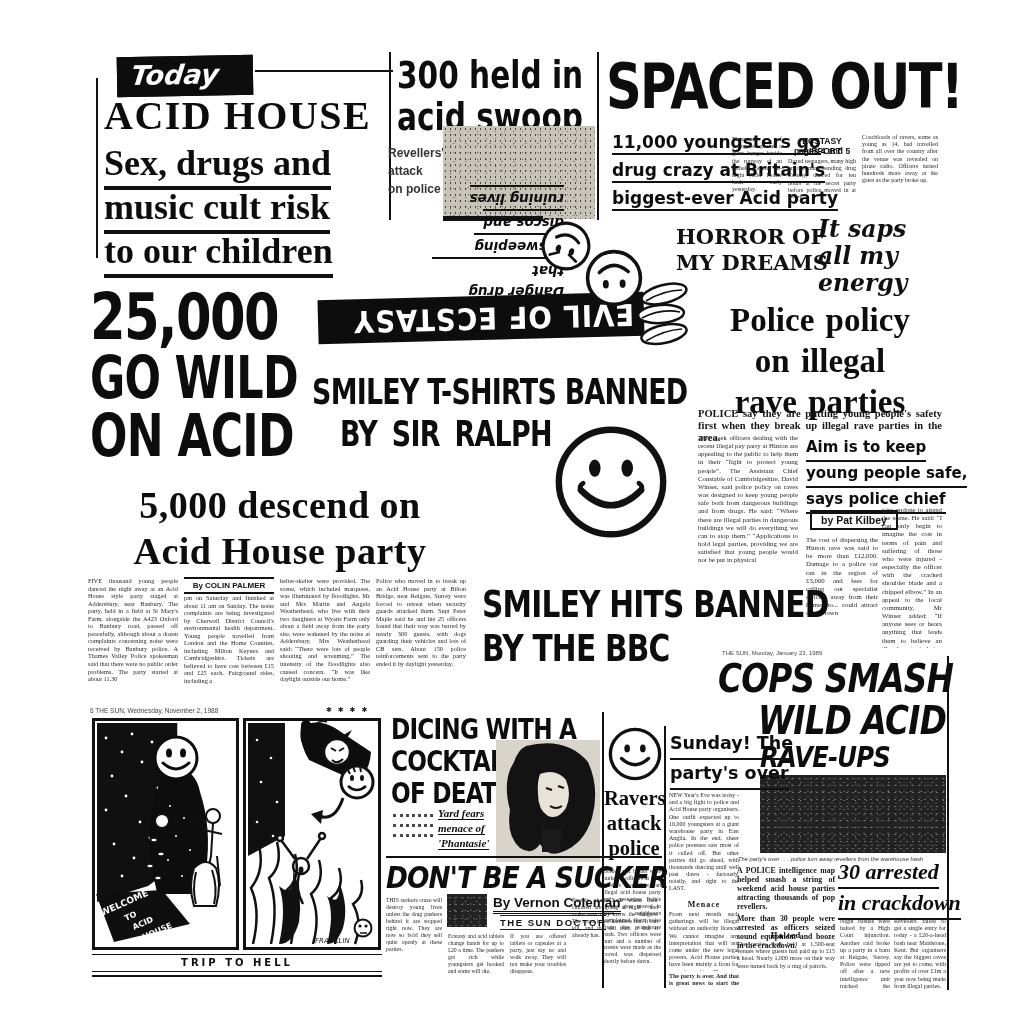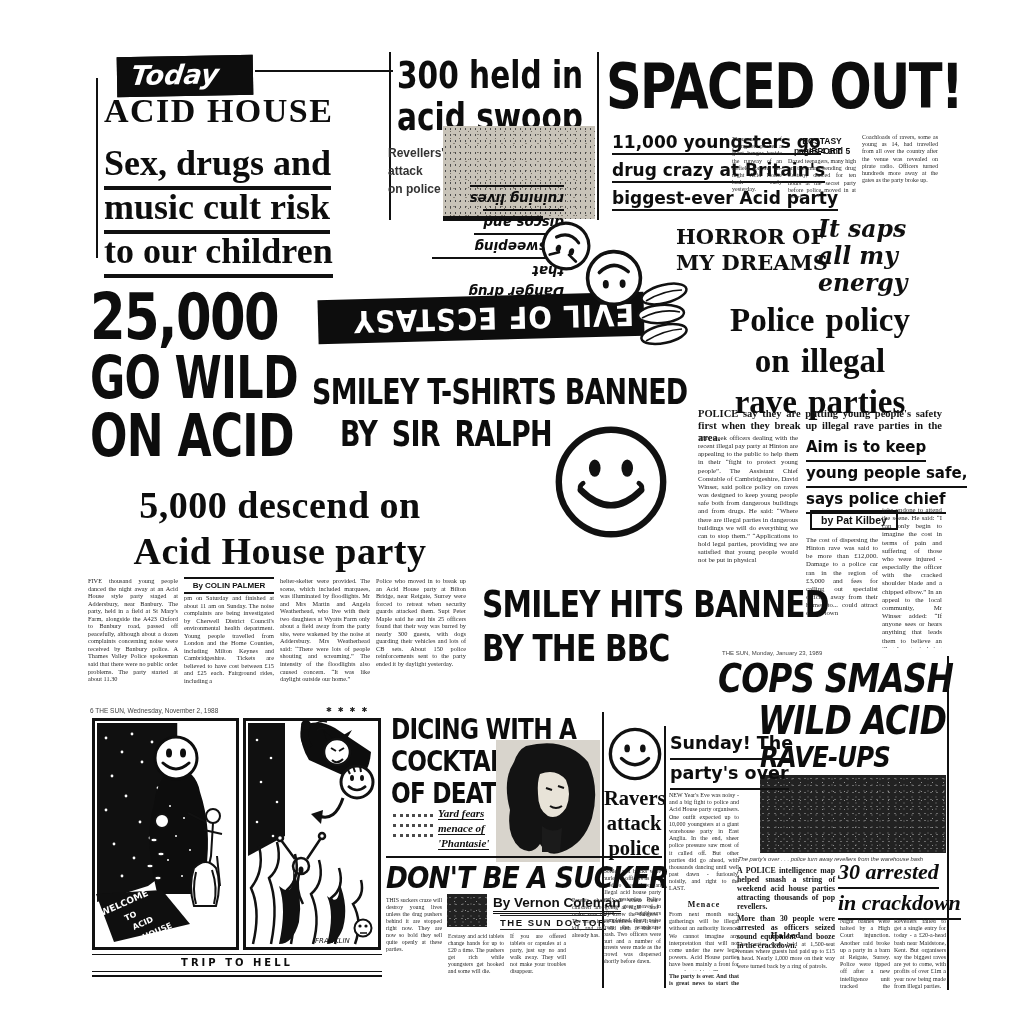--- a/index.html
+++ b/index.html
@@ -36,21 +36,21 @@
 </head>
 <body>
 
 <div id="canvas">
 
   <div class="abs rule" style="left:96px;top:78px;width:2px;height:180px"></div>
   <div class="abs rule" style="left:255px;top:70px;width:138px;height:2px"></div>
   <div class="abs" style="left:117px;top:56px;width:132px;height:36px;background:#0d0d0d;transform:rotate(-1deg);border:2px solid #0d0d0d">
     <span style="display:inline-block;color:#fff;font:bold italic 27px/34px 'DejaVu Sans',sans-serif;transform:skewX(-8deg);padding-left:12px">Today</span>
   </div>
-  <div class="abs hserif" style="left:104px;top:92px;font-size:34px;letter-spacing:1.5px">ACID HOUSE</div>
+  <div class="abs hserif" style="left:104px;top:92px;font-size:40px;letter-spacing:1.5px">ACID HOUSE</div>
   <div class="abs hserif" style="left:104px;top:142px;font-size:36px">
     <span class="ul4">Sex, drugs and</span></div>
   <div class="abs hserif" style="left:104px;top:230px;font-size:36px">
     <span class="ul4">to our children</span></div>
   <div class="abs hserif" style="left:104px;top:186px;font-size:36px">
     <span class="ul4">music cult risk</span></div>
 
   <div class="abs rule" style="left:389px;top:52px;width:2px;height:168px"></div>
   <div class="abs rule" style="left:597px;top:52px;width:2px;height:168px"></div>
   <div class="abs hsans" style="left:397px;top:54px;font-size:37px">

